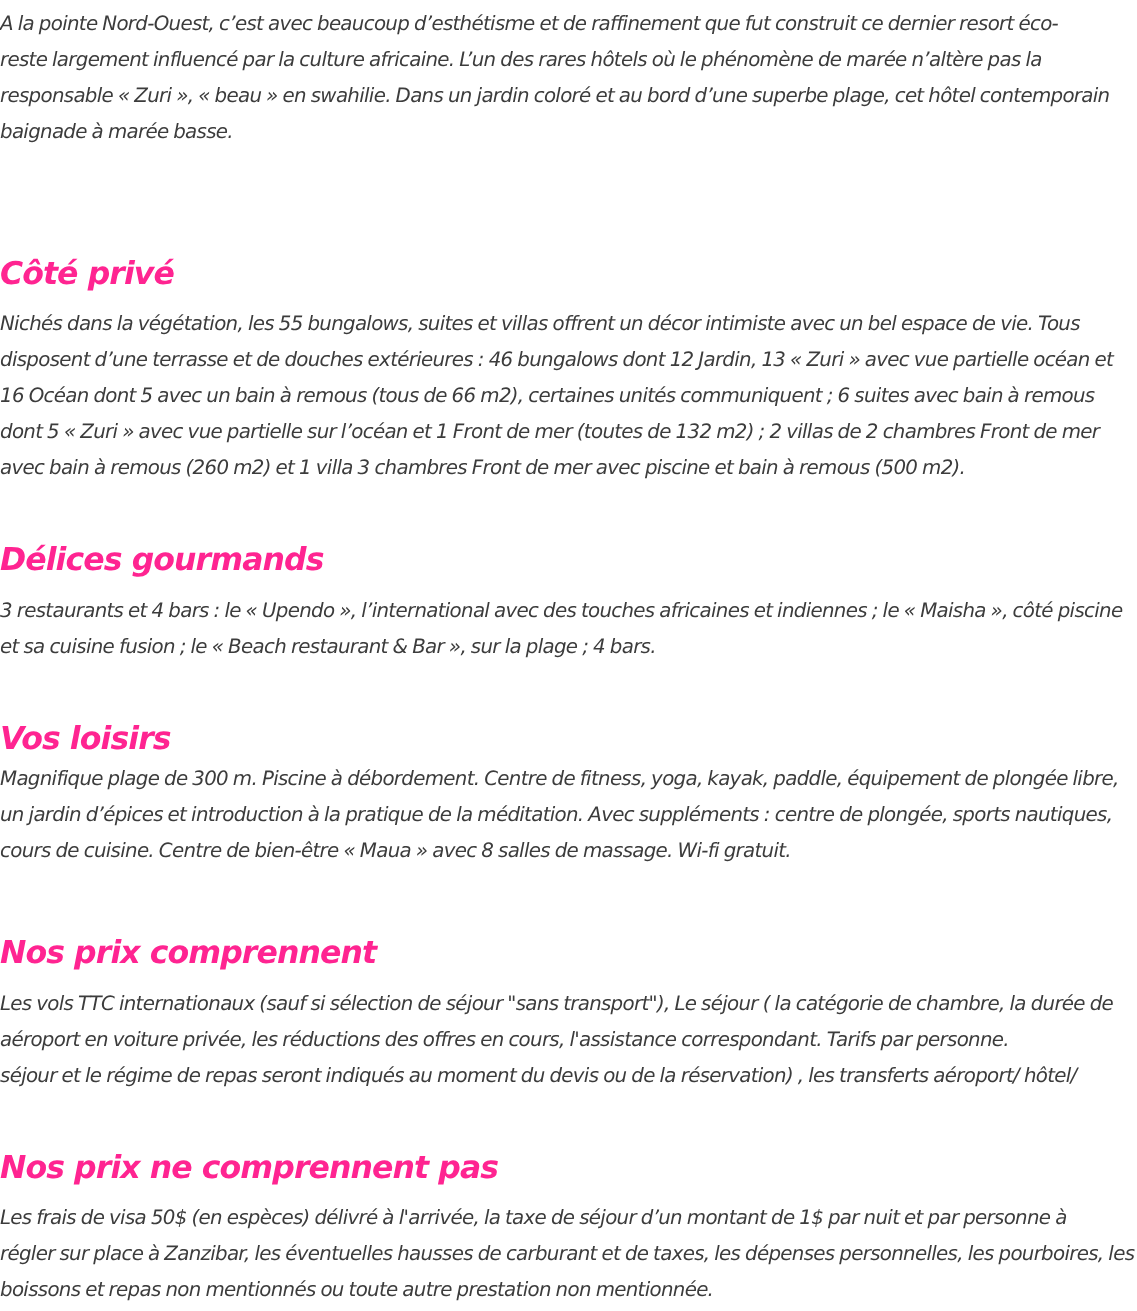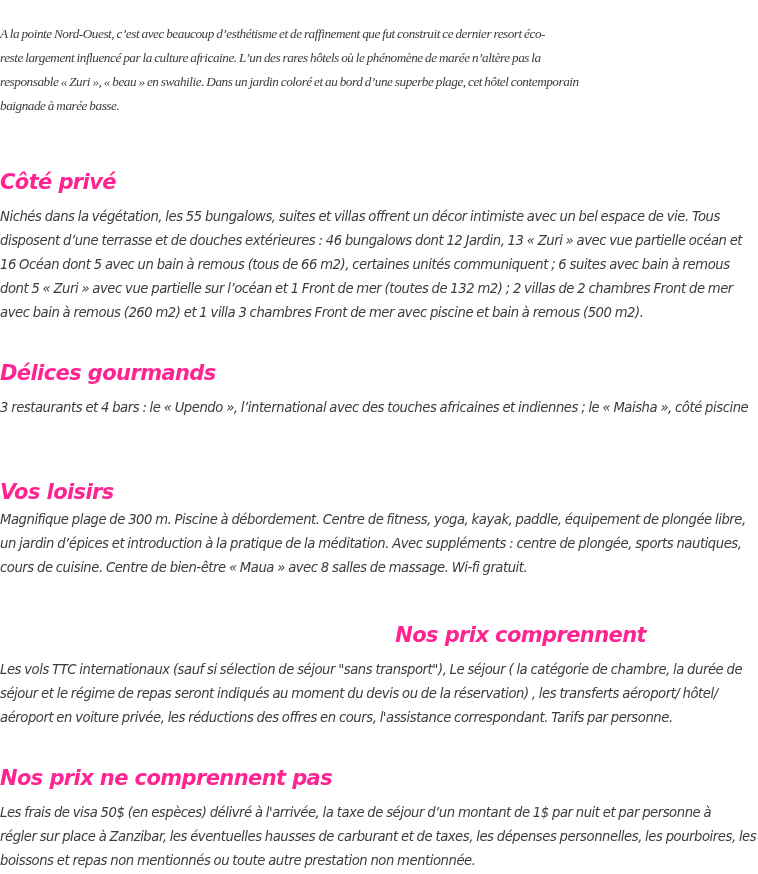--- a/index.html
+++ b/index.html
@@ -38,28 +38,28 @@
       font-style: italic;
       font-size: 13.2px;
       line-height: 24px;
       color: #3c3c3c;
       margin: 0;
       padding: 0;
       letter-spacing: -0.45px;
       word-spacing: -0.5px;
     }
     .s1 { position: absolute; top: 1px; left: 0; width: 758px; }
-    .s1 .section-body { margin-top: 21px; font-family: Liberation Serif, serif; }
+    .s1 .section-body { margin-top: 4px; }
     .s2 { position: absolute; top: 168px; left: 0; width: 630px; }
     .s2 .section-body { margin-top: 9px; }
     .s3 { position: absolute; top: 359px; left: 0; width: 758px; }
     .s3 .section-body { margin-top: 9px; }
     .s4 { position: absolute; top: 478px; left: 0; width: 674px; }
     .s4 .section-body { margin-top: 2px; }
-    .s5 { position: absolute; top: 621px; left: 0; width: 646px; text-align: right; }
+    .s5 { position: absolute; top: 621px; left: 0; width: 646px; }
     .s5 .section-body { margin-top: 9px; }
     .s6 { position: absolute; top: 764px; left: 0; width: 758px; }
     .s6 .section-body { margin-top: 9px; }
     .line { display: block; white-space: nowrap; }
   </style>
 </head>
 <body>
 
 <div class="content">
 
@@ -80,38 +80,39 @@
       <span class="line">16 Océan dont 5 avec un bain à remous (tous de 66 m2), certaines unités communiquent ; 6 suites avec bain à remous</span>
       <span class="line">dont 5 « Zuri » avec vue partielle sur l’océan et 1 Front de mer (toutes de 132 m2) ; 2 villas de 2 chambres Front de mer</span>
       <span class="line">avec bain à remous (260 m2) et 1 villa 3 chambres Front de mer avec piscine et bain à remous (500 m2).</span>
     </p>
   </div>
 
   <div class="section s3">
     <h2 class="section-title">Délices gourmands</h2>
     <p class="section-body">
       <span class="line">3 restaurants et 4 bars : le « Upendo », l’international avec des touches africaines et indiennes ; le « Maisha », côté piscine</span>
+      <span class="line">et sa cuisine fusion ; le « Beach restaurant &amp; Bar », sur la plage ; 4 bars.</span>
     </p>
   </div>
 
   <div class="section s4">
     <h2 class="section-title">Vos loisirs</h2>
     <p class="section-body">
       <span class="line">Magnifique plage de 300 m. Piscine à débordement. Centre de fitness, yoga, kayak, paddle, équipement de plongée libre,</span>
       <span class="line">un jardin d’épices et introduction à la pratique de la méditation. Avec suppléments : centre de plongée, sports nautiques,</span>
       <span class="line">cours de cuisine. Centre de bien-être « Maua » avec 8 salles de massage. Wi-fi gratuit.</span>
     </p>
   </div>
 
   <div class="section s5">
     <h2 class="section-title">Nos prix comprennent</h2>
     <p class="section-body">
       <span class="line">Les vols TTC internationaux (sauf si sélection de séjour "sans transport"), Le séjour ( la catégorie de chambre, la durée de</span>
+      <span class="line">aéroport en voiture privée, les réductions des offres en cours, l'assistance correspondant. Tarifs par personne.</span>
       <span class="line">séjour et le régime de repas seront indiqués au moment du devis ou de la réservation) , les transferts aéroport/ hôtel/</span>
-      <span class="line">aéroport en voiture privée, les réductions des offres en cours, l'assistance correspondant. Tarifs par personne.</span>
     </p>
   </div>
 
   <div class="section s6">
     <h2 class="section-title">Nos prix ne comprennent pas</h2>
     <p class="section-body">
       <span class="line">Les frais de visa 50$ (en espèces) délivré à l'arrivée, la taxe de séjour d’un montant de 1$ par nuit et par personne à</span>
       <span class="line">régler sur place à Zanzibar, les éventuelles hausses de carburant et de taxes, les dépenses personnelles, les pourboires, les</span>
       <span class="line">boissons et repas non mentionnés ou toute autre prestation non mentionnée.</span>
     </p>

